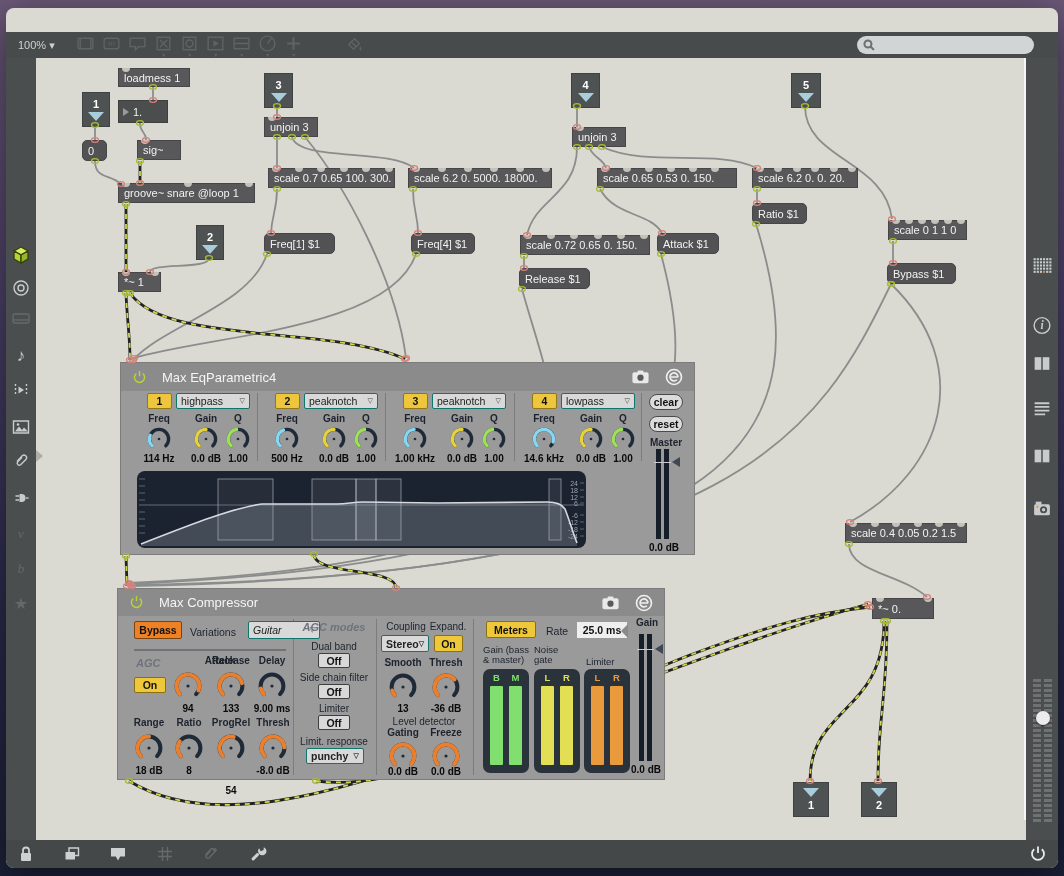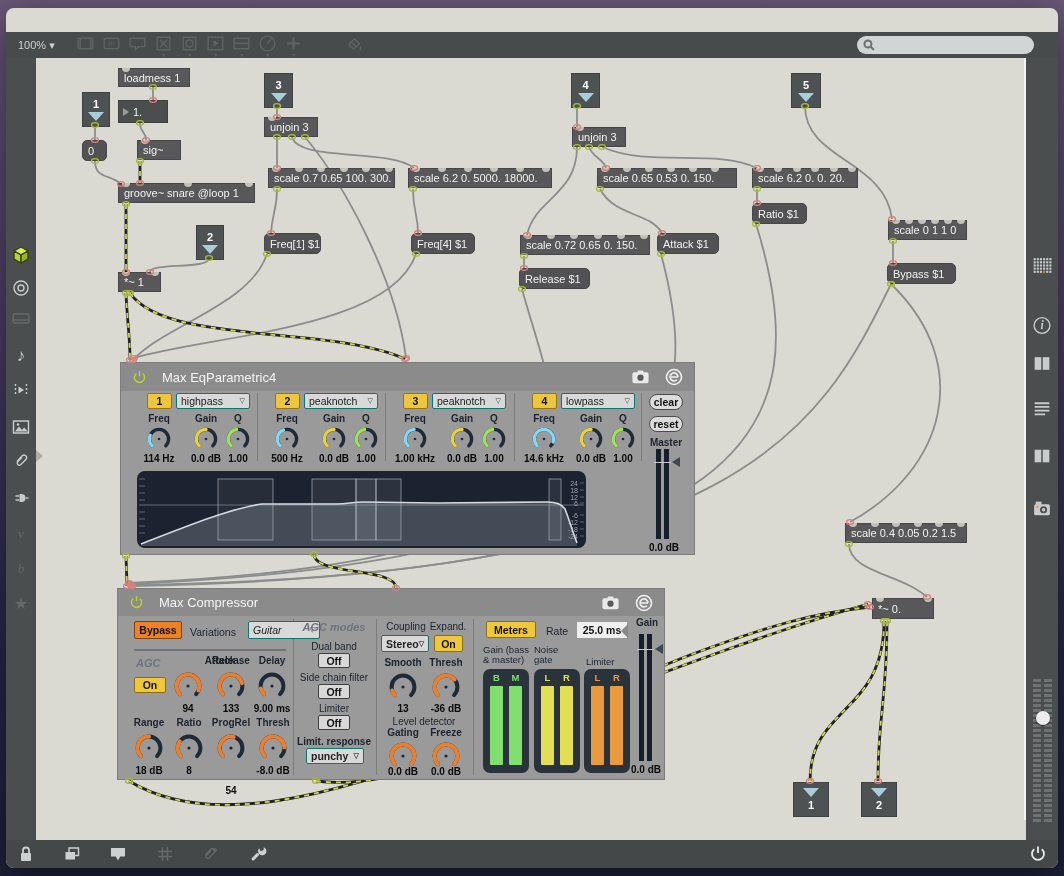--- a/index.html
+++ b/index.html
@@ -330,21 +330,21 @@
           </div>
           <div class="obj" style="left:268px;top:168px;width:127px;height:20px;">
             <span class="bump" style="left:3.0px"></span>
             <span class="bump" style="left:25.6px"></span>
             <span class="bump" style="left:48.2px"></span>
             <span class="bump" style="left:70.8px"></span>
             <span class="bump" style="left:93.4px"></span>
             <span class="bump" style="left:116.0px"></span>
             <span>scale 0.7 0.65 100. 300.</span>
           </div>
-          <div class="msg" style="left:264px;top:233px;width:57px;height:21px;text-align:right;">Freq[1] $1</div>
+          <div class="msg" style="left:264px;top:233px;width:71px;height:21px;text-align:right;">Freq[1] $1</div>
           <div class="obj" style="left:408px;top:168px;width:144px;height:20px;">
             <span class="bump" style="left:3.0px"></span>
             <span class="bump" style="left:29.0px"></span>
             <span class="bump" style="left:55.0px"></span>
             <span class="bump" style="left:81.0px"></span>
             <span class="bump" style="left:107.0px"></span>
             <span class="bump" style="left:133.0px"></span>
             <span>scale 6.2 0. 5000. 18000.</span>
           </div>
           <div class="msg" style="left:411px;top:233px;width:64px;height:21px;">Freq[4] $1</div>
@@ -719,21 +719,21 @@
               </svg>
             </div>
             <div class="kval" style="left:155px;top:176px;">-8.0 dB</div>
             <div class="abs seclab" style="left:216px;top:32px;transform:translateX(-50%);white-space:nowrap;">AGC modes</div>
             <div class="klabel" style="left:216px;top:52px;font-weight:normal;font-size:10px;">Dual band</div>
             <div class="abs btn off" style="left:200px;top:64px;width:32px;height:15px;">Off</div>
             <div class="klabel" style="left:216px;top:83px;font-weight:normal;font-size:10px;">Side chain filter</div>
             <div class="abs btn off" style="left:200px;top:95px;width:32px;height:15px;">Off</div>
             <div class="klabel" style="left:216px;top:114px;font-weight:normal;font-size:10px;">Limiter</div>
             <div class="abs btn off" style="left:200px;top:126px;width:32px;height:15px;">Off</div>
-            <div class="klabel" style="left:216px;top:147px;font-weight:bold;font-size:10px;">Limit. response</div>
+            <div class="klabel" style="left:216px;top:147px;font-weight:normal;font-size:10px;">Limit. response</div>
             <div class="abs dd" style="left:188px;top:159px;width:58px;height:16px;font-weight:bold;">
               <span>punchy</span>
               <span class="ar">▽</span>
             </div>
             <div class="klabel" style="left:288px;top:32px;font-weight:normal;font-size:10px;">Coupling</div>
             <div class="klabel" style="left:330px;top:32px;font-weight:normal;font-size:10px;">Expand.</div>
             <div class="abs dd" style="left:263px;top:46px;width:48px;height:17px;font-weight:bold;">
               <span>Stereo</span>
               <span class="ar">▽</span>
             </div>

